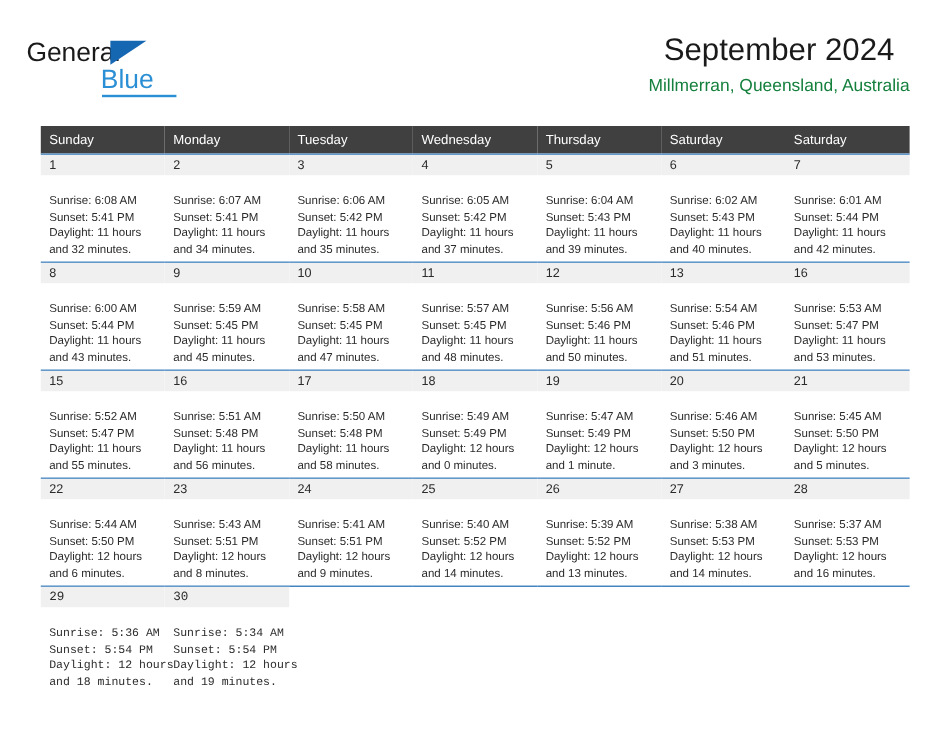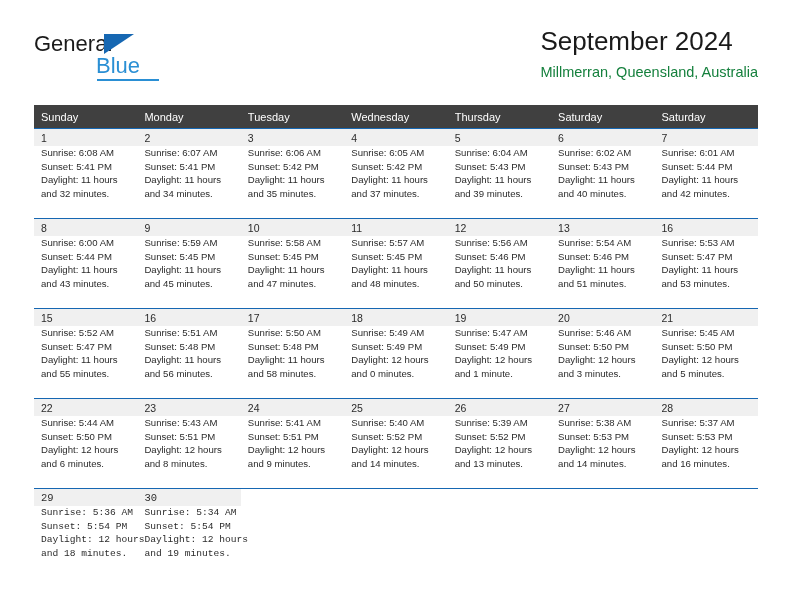--- a/index.html
+++ b/index.html
@@ -18,21 +18,21 @@
   .page {
     position: relative;
     width: 792px;
     height: 612px;
     box-sizing: border-box;
   }
 
   
   .header {
     position: absolute;
-    left: 34px;
+    left: 22px;
     top: 24px;
     right: 34px;
     height: 72px;
   }
   .brand {
     position: absolute;
     left: 0;
     top: 8px;
     width: 180px;
     height: 56px;
@@ -70,21 +70,21 @@
     top: 47px;
     width: 62px;
     height: 2px;
     background: #2a8fd4;
   }
 
   .title-block {
     position: absolute;
     right: 0;
     top: 0;
-    text-align: left;
+    text-align: center;
   }
   .cal-title {
     font-size: 26px;
     font-weight: normal;
     color: #1a1a1a;
     line-height: 34px;
     white-space: nowrap;
   }
   .cal-subtitle {
     font-size: 14.5px;
@@ -138,21 +138,21 @@
     padding: 2px 0 1px 7px;
     box-sizing: border-box;
     font-size: 10.5px;
     color: #2b2b2b;
     line-height: 14px;
   }
   .daycell.empty .daynum-band {
     background: transparent;
   }
   .day-lines {
-    padding: 0 4px 0 7px;
+    padding: 15px 4px 0 7px;
     font-size: 9.6px;
     line-height: 13.6px;
     color: #2b2b2b;
   }
   .day-lines div {
     white-space: nowrap;
   }
   
   tr.week-last td .daycell {
     border-top: 1.5px solid #1667b2;

